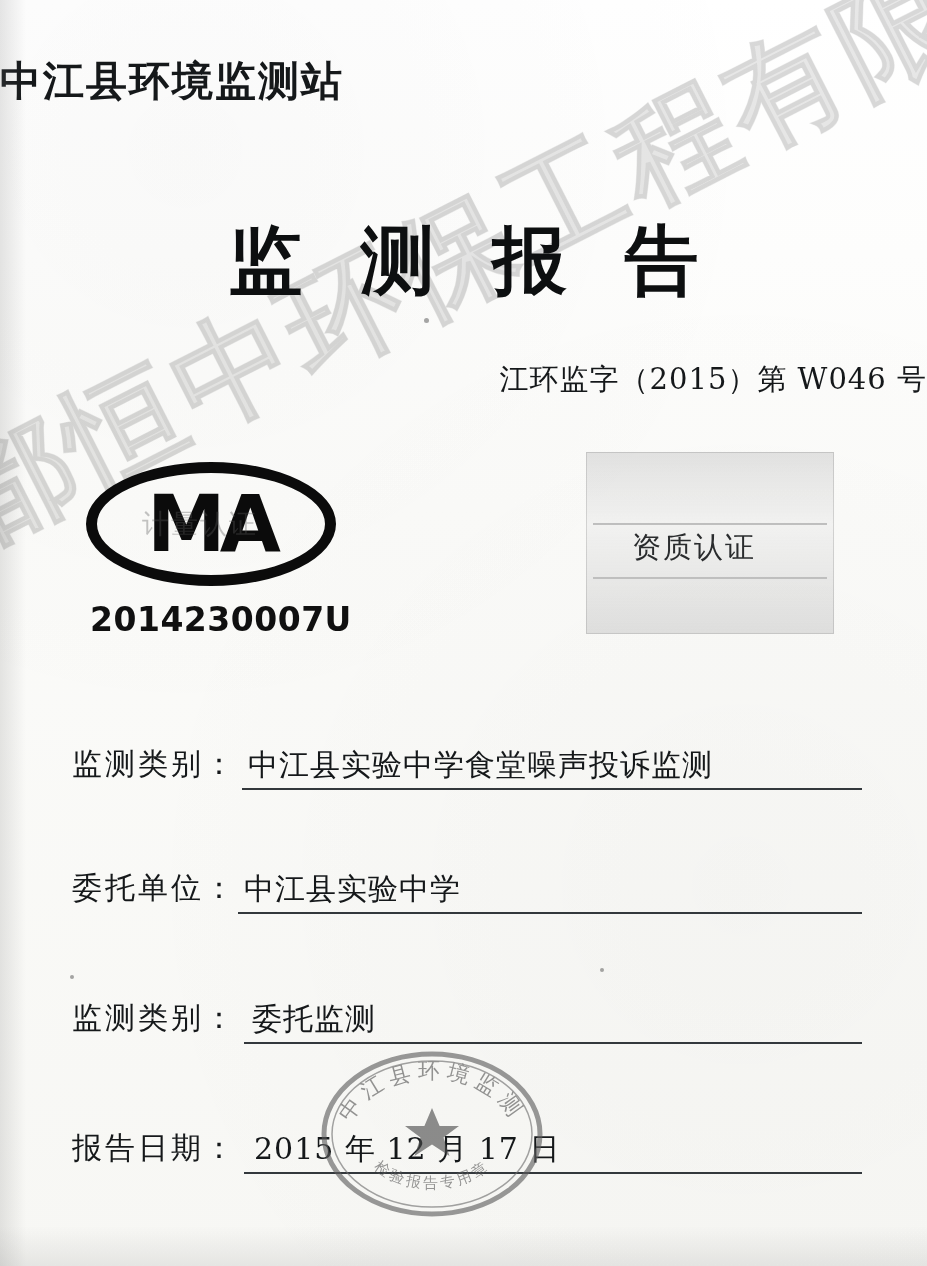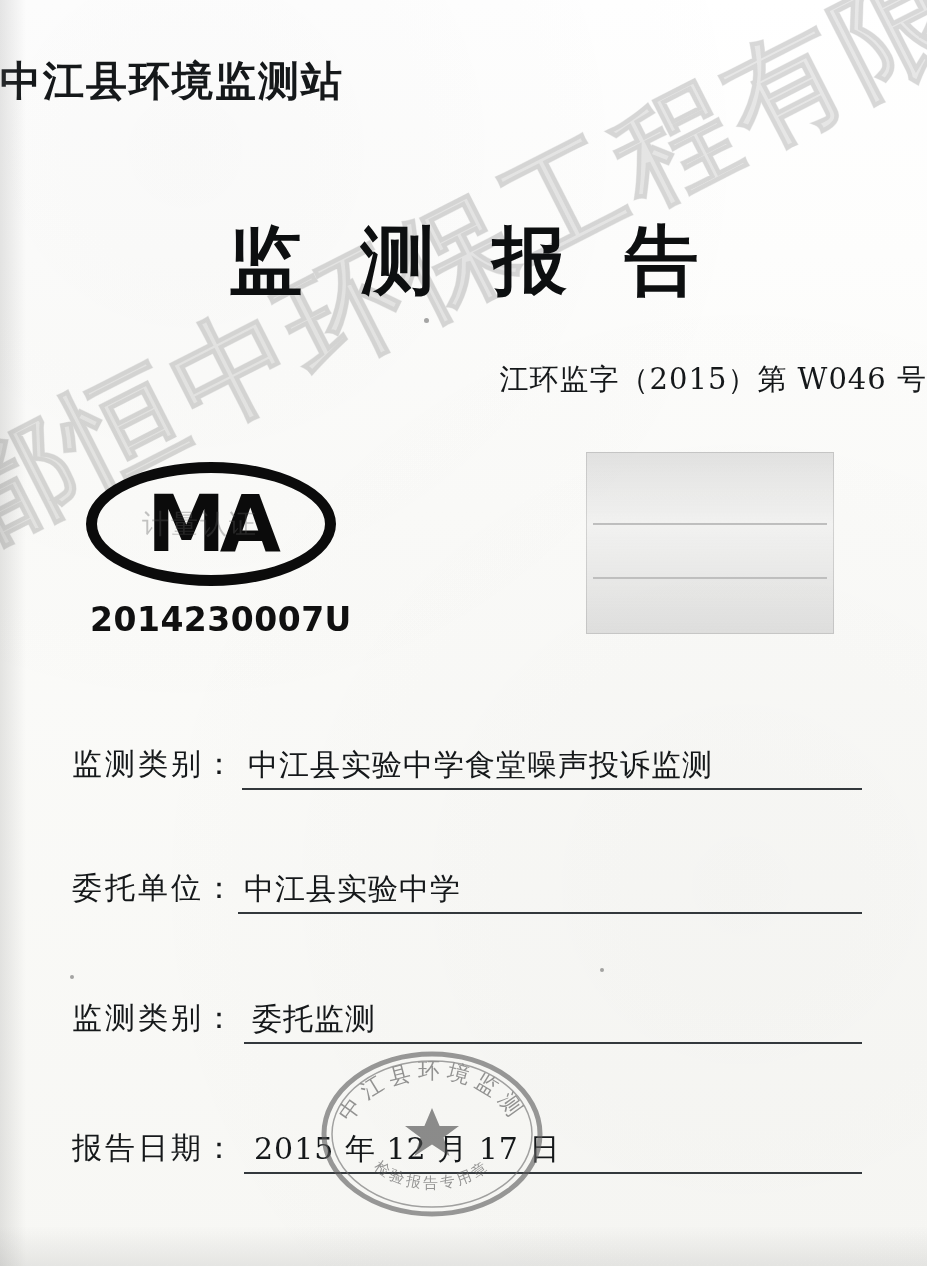--- a/index.html
+++ b/index.html
@@ -249,20 +249,21 @@
 
   <div class="ma-block">
     <div class="ma-oval">
       <div class="ma-letters">MA</div>
     </div>
     <div class="ma-watermark-cn">计量认证</div>
     <div class="ma-code">2014230007U</div>
   </div>
 
   <div class="cert-box"></div>
+  <div class="cert-label">资质认证</div>
 
   <div class="field" id="field-project">
     <span class="field-label">监测类别：</span>
     <span class="field-value" style="left:176px;">中江县实验中学食堂噪声投诉监测</span>
     <div class="field-rule" style="left:170px; width:620px;"></div>
   </div>
 
   <div class="field" id="field-category">
     <span class="field-label">监测类别：</span>
     <span class="field-value" style="left:180px;">委托监测</span>

